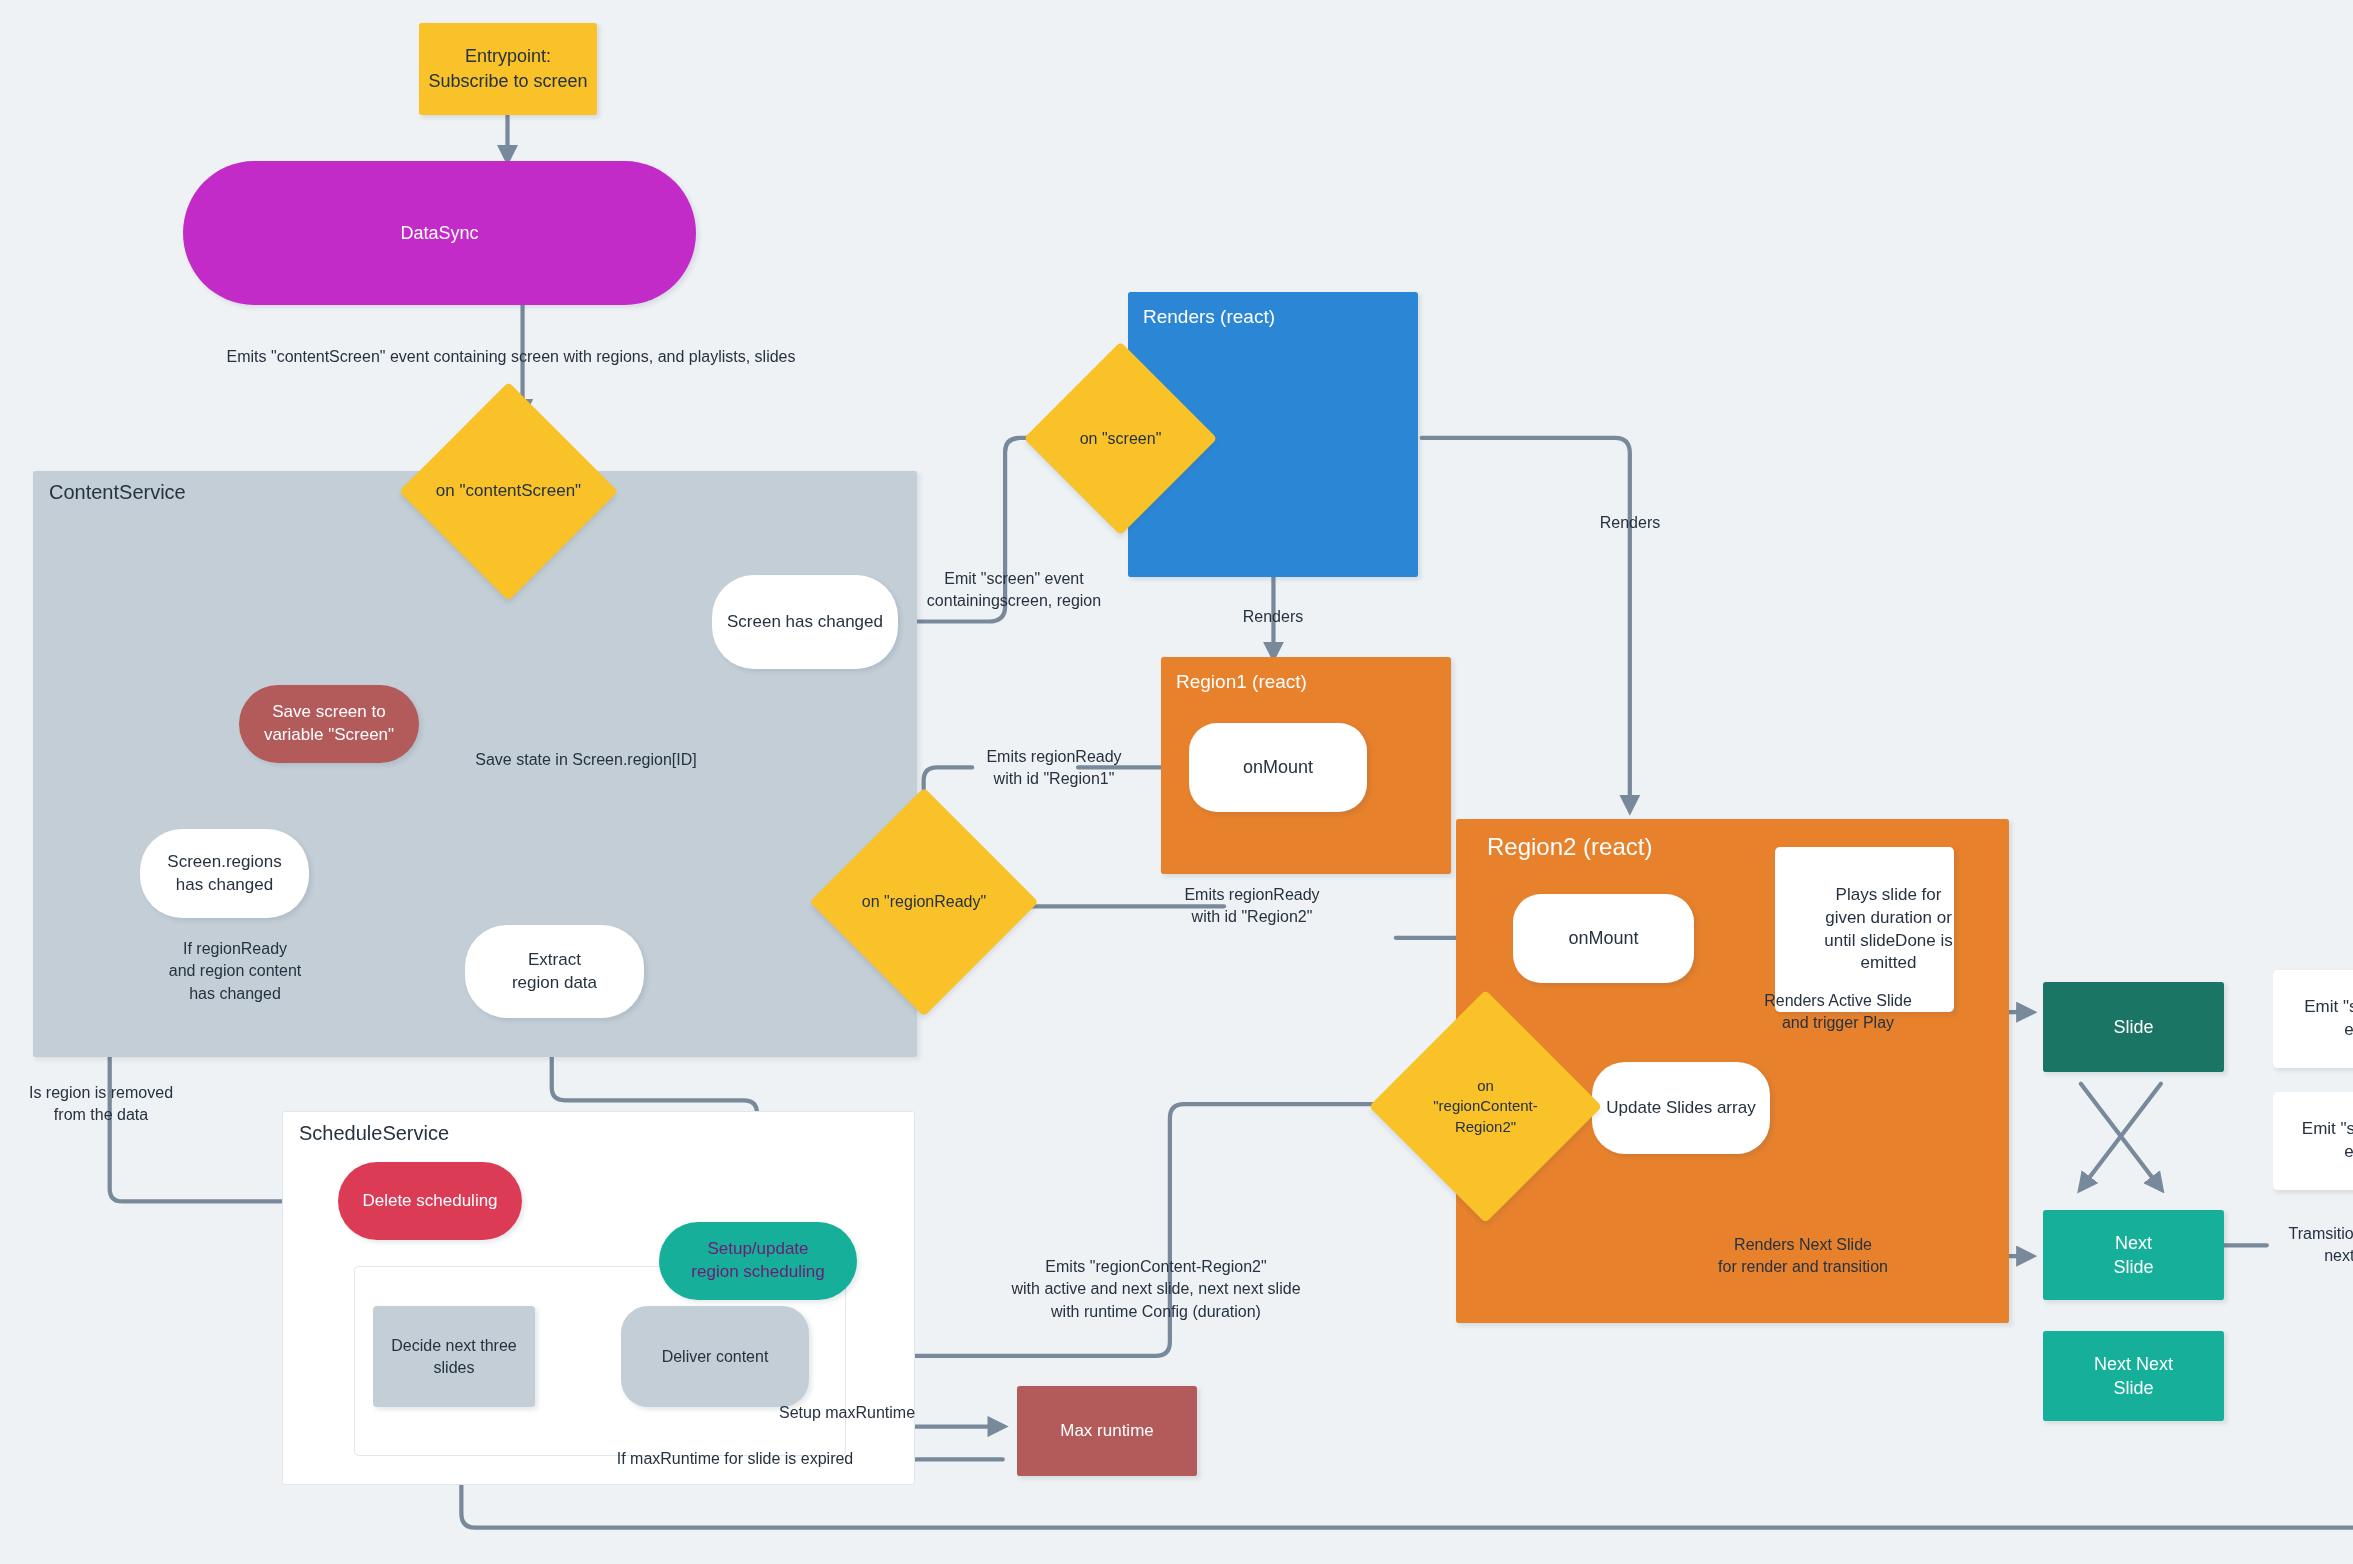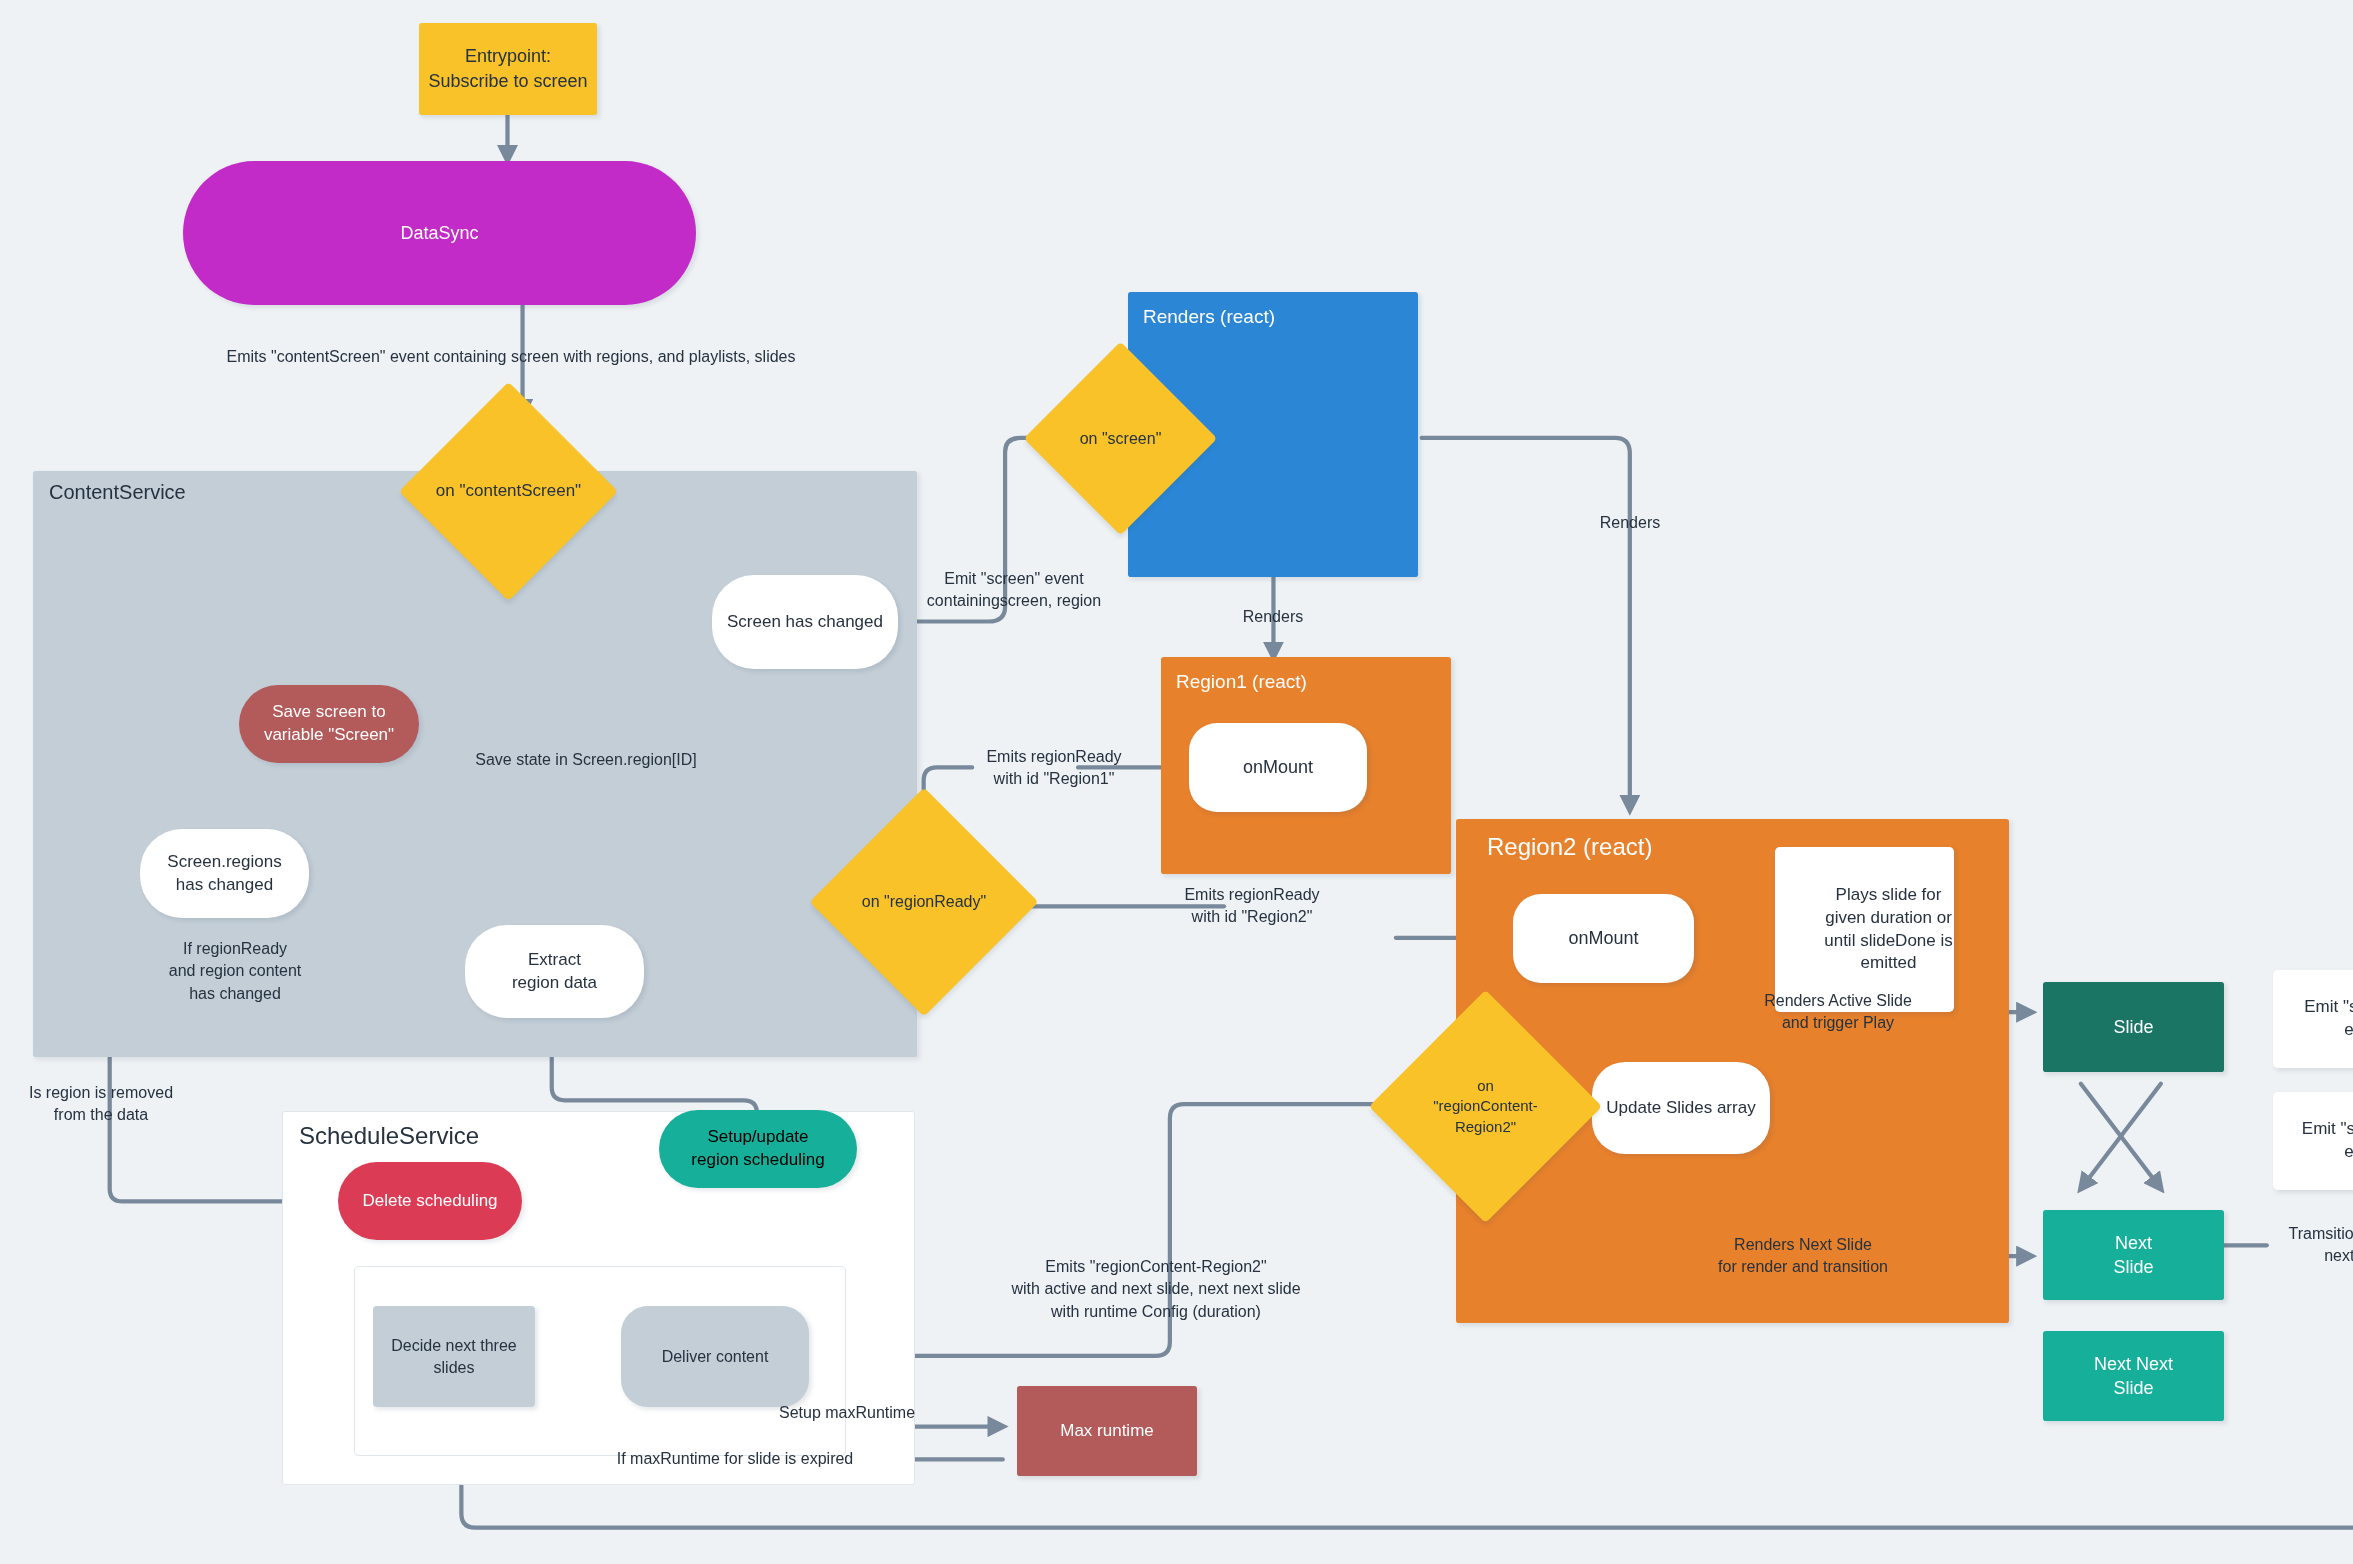--- a/index.html
+++ b/index.html
@@ -106,21 +106,21 @@
 
     <path class="w" d="M2130,3100 L1855,3100"></path>
     <path class="w" marker-end="url(#ah)" d="M1265,3100 L1040,3100 Q1012,3100 1012,3072 L1012,2905"></path>
   </svg>
 
   <div class="container" id="contentservice" style="left:33px;top:471px;width:884px;height:586px;">
     <div class="c-title" style="font-size:20px;">ContentService</div>
   </div>
 
   <div class="container" id="scheduleservice" style="left:282px;top:1111px;width:633px;height:374px;">
-    <div class="c-title" style="font-size:24px;">ScheduleService</div>
+    <div class="c-title" style="font-size:20px;">ScheduleService</div>
   </div>
   <div id="schedinner" style="left:354px;top:1266px;width:490px;height:188px;"></div>
 
   <div class="node rect" style="left:1128px;top:292px;width:290px;height:285px;background:#2b87d6;">
     <div class="grp-title" style="left:15px;top:12.2px;font-size:19px;">Renders (react)</div>
   </div>
 
   <div class="node rect" style="left:1128px;top:657px;width:290px;height:217px;background:#e8812c;margin-left:33px;">
     <div class="grp-title" style="left:15px;top:12.2px;font-size:19px;">Region1 (react)</div>
   </div>
@@ -203,22 +203,22 @@
        color:#26323f;font-size:17px;white-space:pre-line;border-radius:4.7px;">Emit "slideStart"
 event</div>
 
   <div class="node rect" style="left:2273px;top:1092px;width:184px;height:98px;background:#fff;
        color:#26323f;font-size:17px;white-space:pre-line;border-radius:4.7px;">Emit "slideDone"
 event</div>
 
   <div class="node pill" style="left:338px;top:1162px;width:184px;height:78px;background:#dc3b55;
        color:#fff;font-size:17px;">Delete scheduling</div>
 
-  <div class="node pill" style="left:659px;top:1110px;width:198px;height:78px;background:#16b09a;
-       color:#000000;font-size:17px;white-space:pre-line;">Setup/update
+  <div class="node pill" style="left:659px;top:1222px;width:198px;height:78px;background:#16b09a;
+       color:#701a75;font-size:17px;white-space:pre-line;">Setup/update
 region scheduling</div>
 
   <div class="node softround" style="left:373px;top:1306px;width:162px;height:101px;background:#c3ced7;
        color:#26323f;font-size:16px;white-space:pre-line;border-radius:4px;">Decide next three
 slides</div>
 
   <div class="node softround" style="left:621px;top:1306px;width:188px;height:101px;background:#c3ced7;
        color:#26323f;font-size:16px;border-radius:27px;">Deliver content</div>
 
   <div class="node rect" style="left:1017px;top:1386px;width:180px;height:90px;background:#b35a5a;

